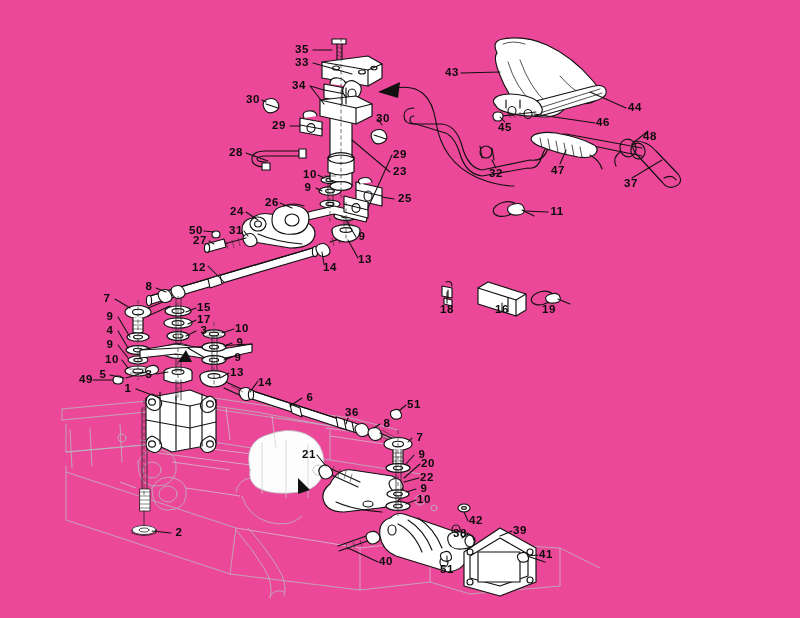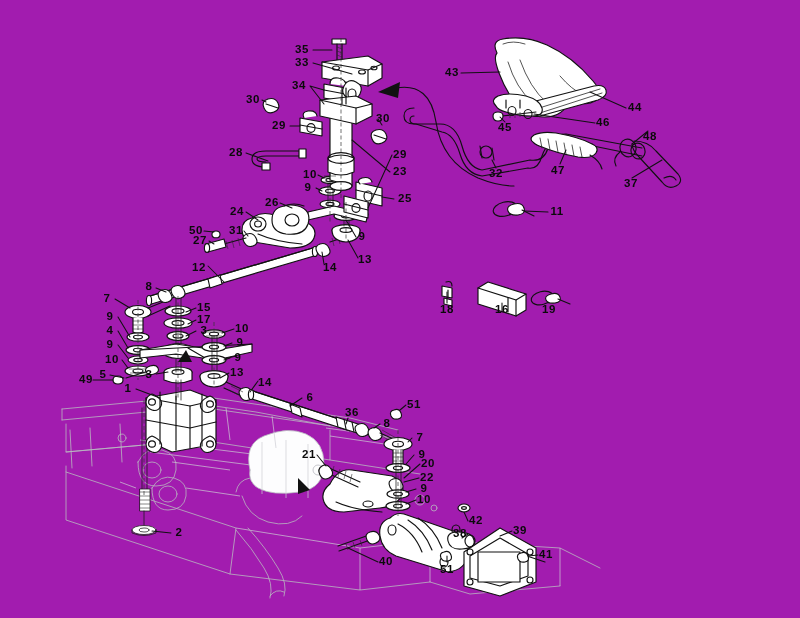--- a/index.html
+++ b/index.html
@@ -7,21 +7,21 @@
     padding: 0;
     background: #ffffff;
   }
   body {
     font-family: "Liberation Sans", sans-serif;
   }
   #diagram-root {
     position: relative;
     width: 800px;
     height: 618px;
-    background: #a21caf;
+    background: #ec4899;
     overflow: hidden;
   }
   #diagram-svg {
     position: absolute;
     left: 0;
     top: 0;
     width: 800px;
     height: 618px;
   }
   .callout-num {

